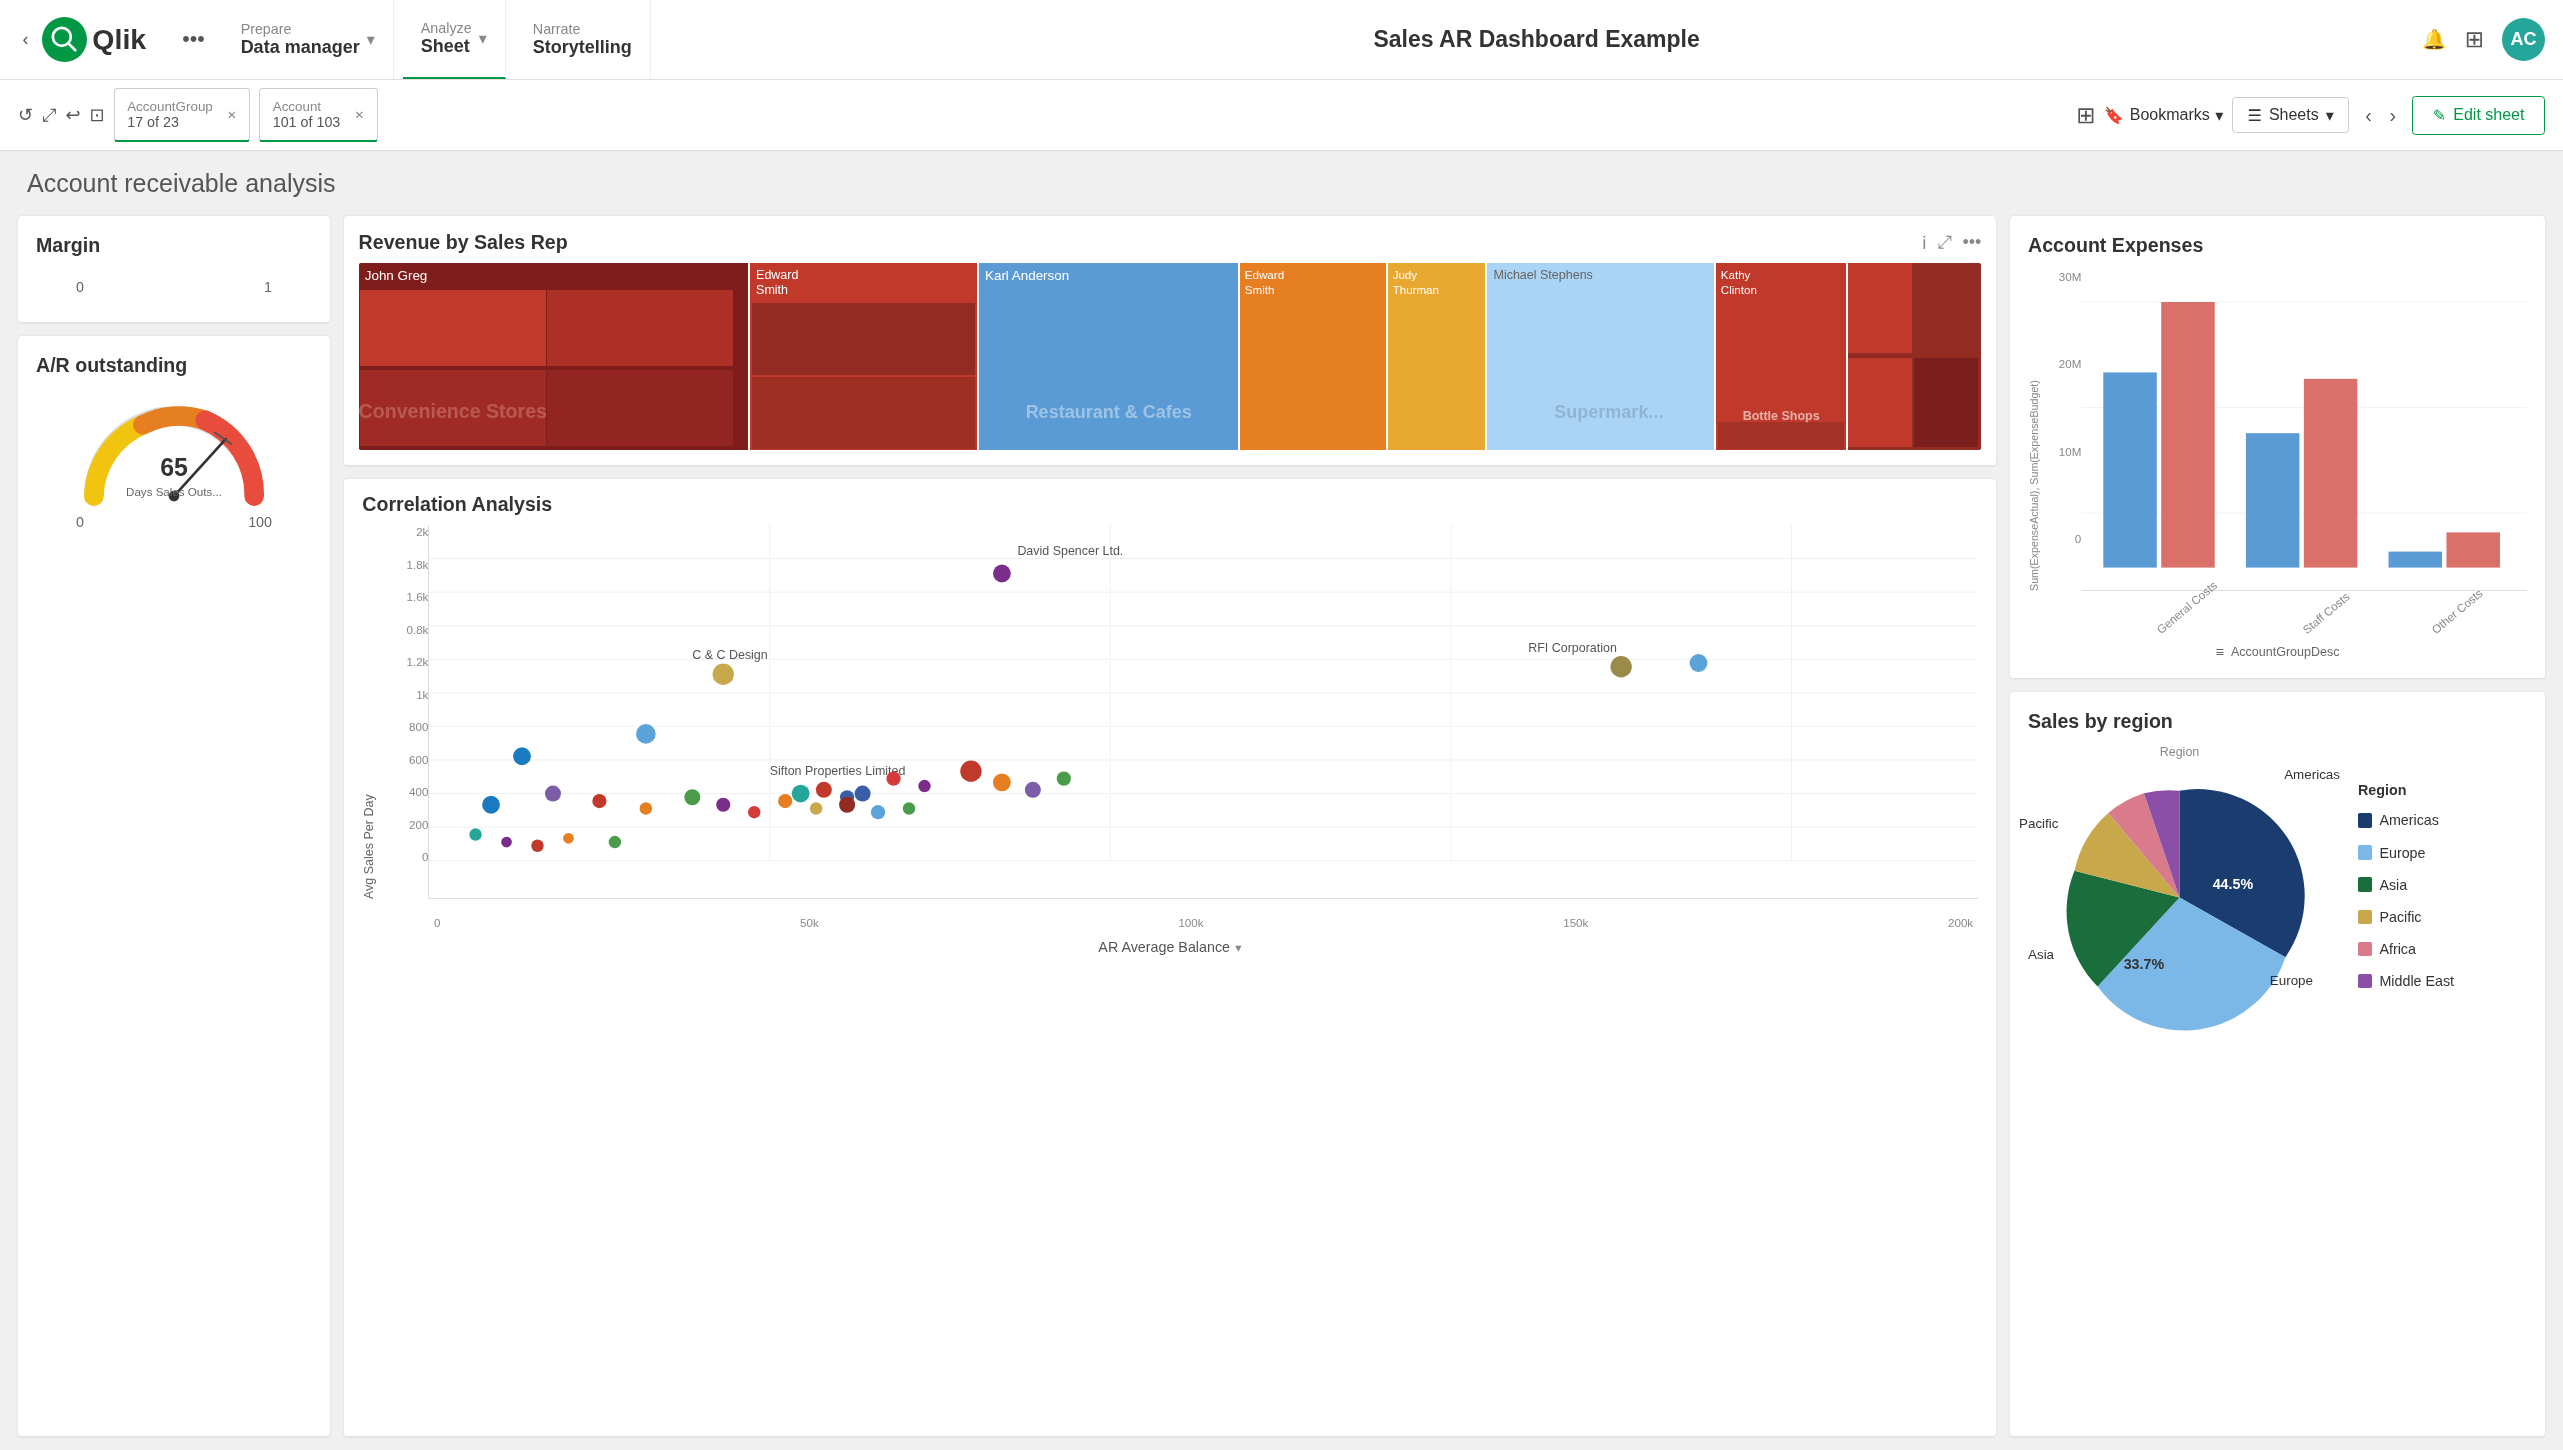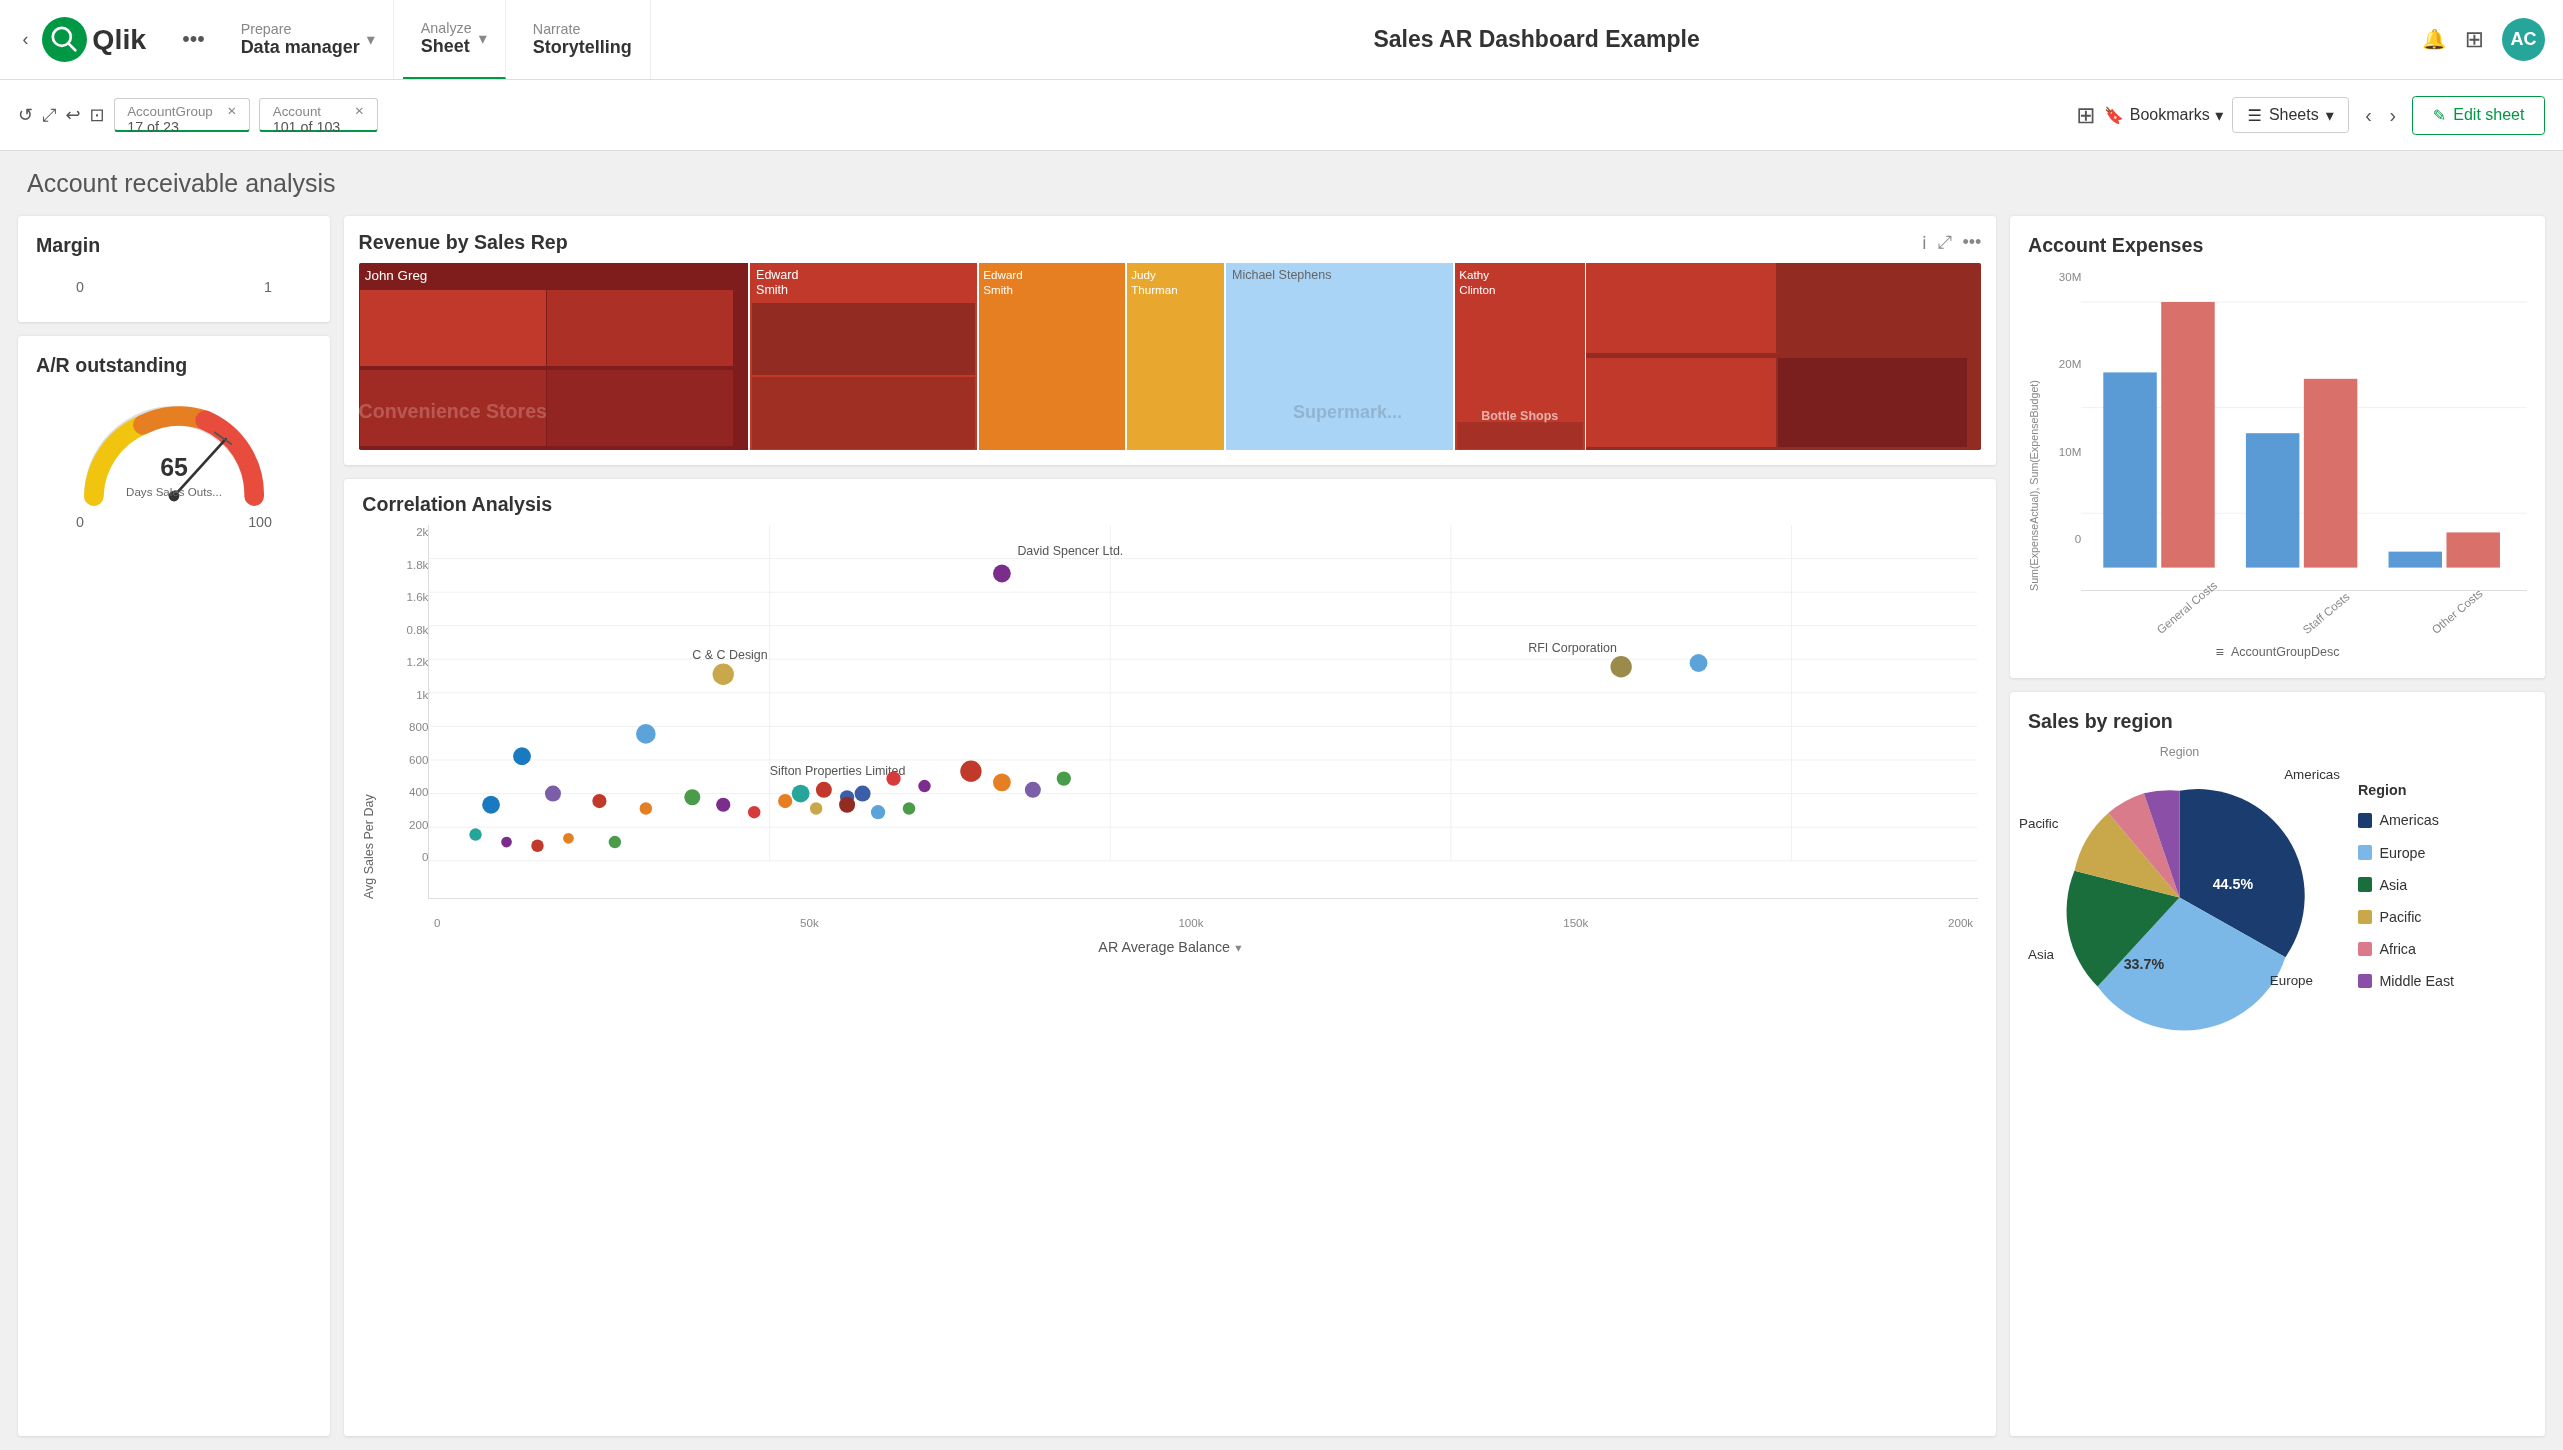--- a/index.html
+++ b/index.html
@@ -13,21 +13,21 @@
     .qlik-logo-icon { width: 45px; height: 45px; background: #009845; border-radius: 50%; display: flex; align-items: center; justify-content: center; }
     .qlik-logo-icon svg { fill: white; }
     .nav-dots { font-size: 21.4px; color: #555; cursor: pointer; padding: 4.5px 9px; }
     .nav-title { flex: 1; text-align: center; font-size: 23px; font-weight: 600; color: #333; }
     .nav-right { display: flex; align-items: center; gap: 18px; }
     .nav-icon { font-size: 19.6px; color: #555; cursor: pointer; }
     .nav-avatar { width: 43px; height: 43px; border-radius: 50%; background: #26a69a; color: white; display: flex; align-items: center; justify-content: center; font-size: 18px; font-weight: bold; }
 
     
     .filter-bar { display: flex; align-items: center; background: #fff; height: 71px; padding: 0 18px; border-bottom: 0.9px solid #ddd; gap: 9px; }
-    .filter-chip { display: flex; align-items: flex-start; background: #fff; border: 0.9px solid #ccc; border-radius: 3.6px; padding: 5.3px 12.5px; gap: 7.1px; cursor: pointer; height: 34px; position: relative; }
+    .filter-chip { display: flex; align-items: center; background: #fff; border: 0.9px solid #ccc; border-radius: 3.6px; padding: 5.3px 12.5px; gap: 7.1px; cursor: pointer; height: 54px; position: relative; }
     .filter-chip-active { border-bottom: 2.7px solid #009845; }
     .sheets-btn { display: flex; align-items: center; gap: 7.1px; font-size: 16px; color: #333; cursor: pointer; border: 0.9px solid #ccc; padding: 7.1px 14.3px; border-radius: 3.6px; }
     .nav-arrows { display: flex; gap: 3.6px; }
     .nav-arrow { font-size: 19.6px; color: #555; cursor: pointer; padding: 3.6px 7.1px; }
     .edit-sheet-btn { background: #fff; border: 1.8px solid #009845; color: #009845; padding: 9px 19.6px; border-radius: 3.6px; font-size: 16px; cursor: pointer; display: flex; align-items: center; gap: 7.1px; font-weight: 500; }
     .grid-icon { font-size: 19.6px; color: #555; cursor: pointer; }
     .bookmarks-btn { display: flex; align-items: center; gap: 5.3px; font-size: 16px; color: #333; cursor: pointer; }
 
     
     .page-title { padding: 18px 27px 9px; font-size: 25px; color: #555; font-weight: 400; }
@@ -235,20 +235,24 @@
 
         <div style="background:#c0392b;width:14%;position:relative;display:flex;flex-direction:column;">
           <span style="position:absolute;top:4.5px;left:6.2px;font-size:12.5px;color:#fff;font-weight:500;white-space:nowrap;">Edward</span>
           <span style="position:absolute;top:19.6px;left:6.2px;font-size:12.5px;color:#fff;font-weight:500;">Smith</span>
           <div style="position:absolute;bottom:1.8px;left:1.8px;right:1.8px;top:40px;display:flex;flex-direction:column;gap:1.8px;">
             <div style="background:#922b21;flex:1;"></div>
             <div style="background:#922b21;flex:1;opacity:0.7;"></div>
           </div>
         </div>
 
+        <div style="background:#5b9bd5;width:16%;position:relative;">
+          <span style="position:absolute;top:4.5px;left:6.2px;font-size:13.4px;color:#fff;font-weight:500;white-space:nowrap;">Karl Anderson</span>
+          <span style="position:absolute;bottom:27px;left:0;right:0;text-align:center;font-size:18px;color:rgba(255,255,255,0.4);font-weight:600;">Restaurant &amp; Cafes</span>
+        </div>
 
         <div style="background:#e67e22;width:9%;position:relative;">
           <span style="position:absolute;top:4.5px;left:4.5px;font-size:11.6px;color:#fff;font-weight:500;">Edward</span>
           <span style="position:absolute;top:19.6px;left:4.5px;font-size:11.6px;color:#fff;font-weight:500;">Smith</span>
         </div>
 
         <div style="background:#e8a830;width:6%;position:relative;">
           <span style="position:absolute;top:4.5px;left:4.5px;font-size:11.6px;color:#fff;font-weight:500;">Judy</span>
           <span style="position:absolute;top:19.6px;left:4.5px;font-size:11.6px;color:#fff;">Thurman</span>
         </div>

